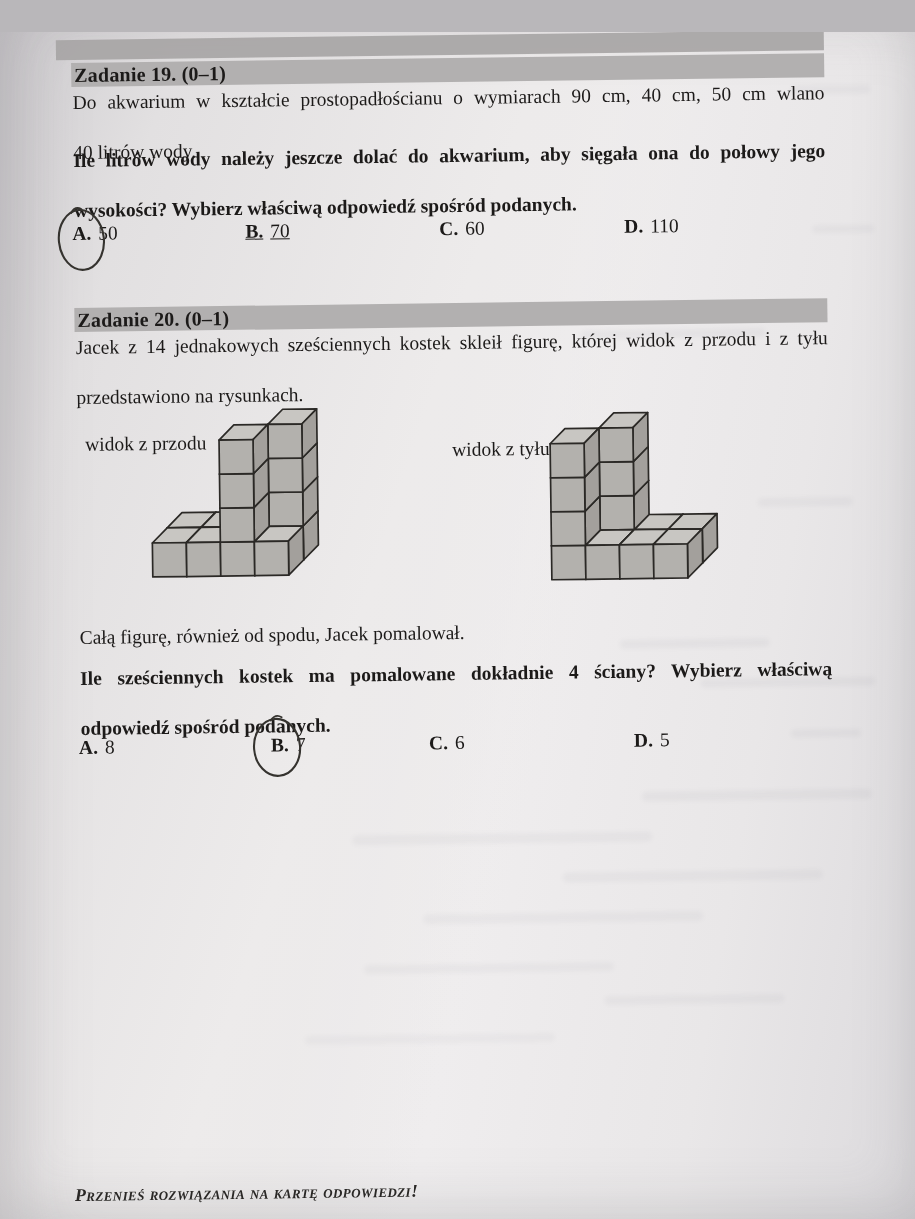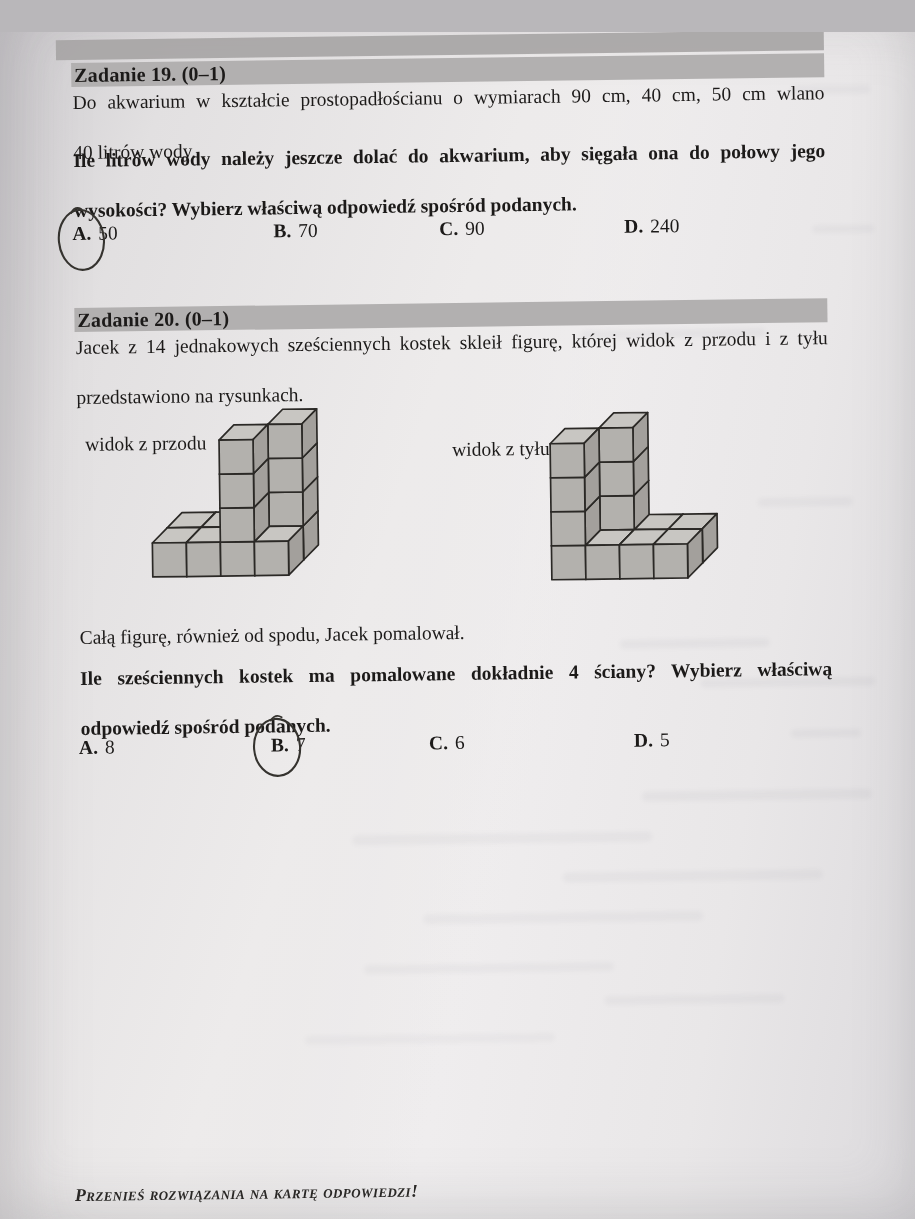--- a/index.html
+++ b/index.html
@@ -62,28 +62,28 @@
 
     <div class="abs para bold" style="top:111px;">
       <span class="jline">Ile litrów wody należy jeszcze dolać do akwarium, aby sięgała ona do połowy jego</span>
       <span class="l2">wysokości? Wybierz właściwą odpowiedź spośród podanych.</span>
     </div>
 
     <div class="abs optrow" style="top:186px;left:0;width:915px;height:30px;">
       <div class="opt" style="left:78px;">
         <span class="olabel">A.</span><span class="ovalue">50</span>
       </div>
-      <div class="opt" style="left:279px;">
+      <div class="opt" style="left:251px;text-decoration:underline;">
         <span class="olabel">B.</span><span class="ovalue">70</span>
       </div>
       <div class="opt" style="left:445px;">
-        <span class="olabel">C.</span><span class="ovalue">90</span>
+        <span class="olabel">C.</span><span class="ovalue">60</span>
       </div>
       <div class="opt" style="left:630px;">
-        <span class="olabel">D.</span><span class="ovalue">240</span>
+        <span class="olabel">D.</span><span class="ovalue">110</span>
       </div>
     </div>
 
     <svg class="abs circle-svg" style="left:60px;top:165px;" width="58" height="74" viewBox="0 0 58 74">
       <ellipse cx="27" cy="38" rx="22.5" ry="30" fill="none" stroke="#35332f" stroke-width="2.1" transform="rotate(-5 27 38)"></ellipse>
       <path d="M17,11 q4,-7 10,-4" fill="none" stroke="#35332f" stroke-width="1.8" stroke-linecap="round"></path>
     </svg>
 
     <div class="abs taskbar" style="top:271px;">
       <div class="tb-label">Zadanie 20. (0–1)</div>

